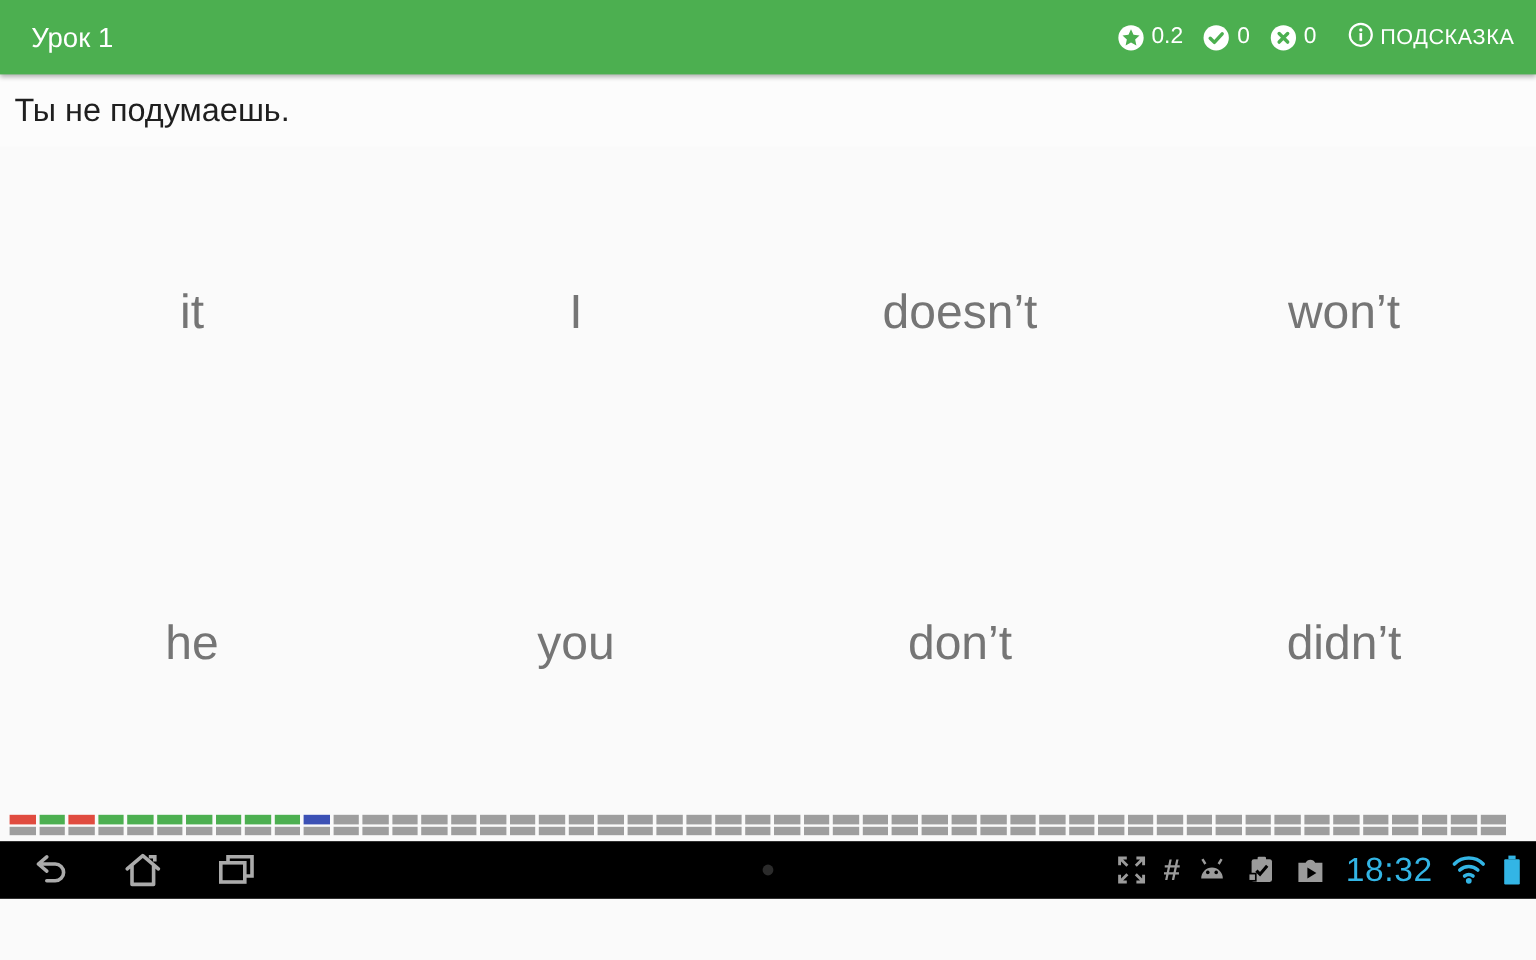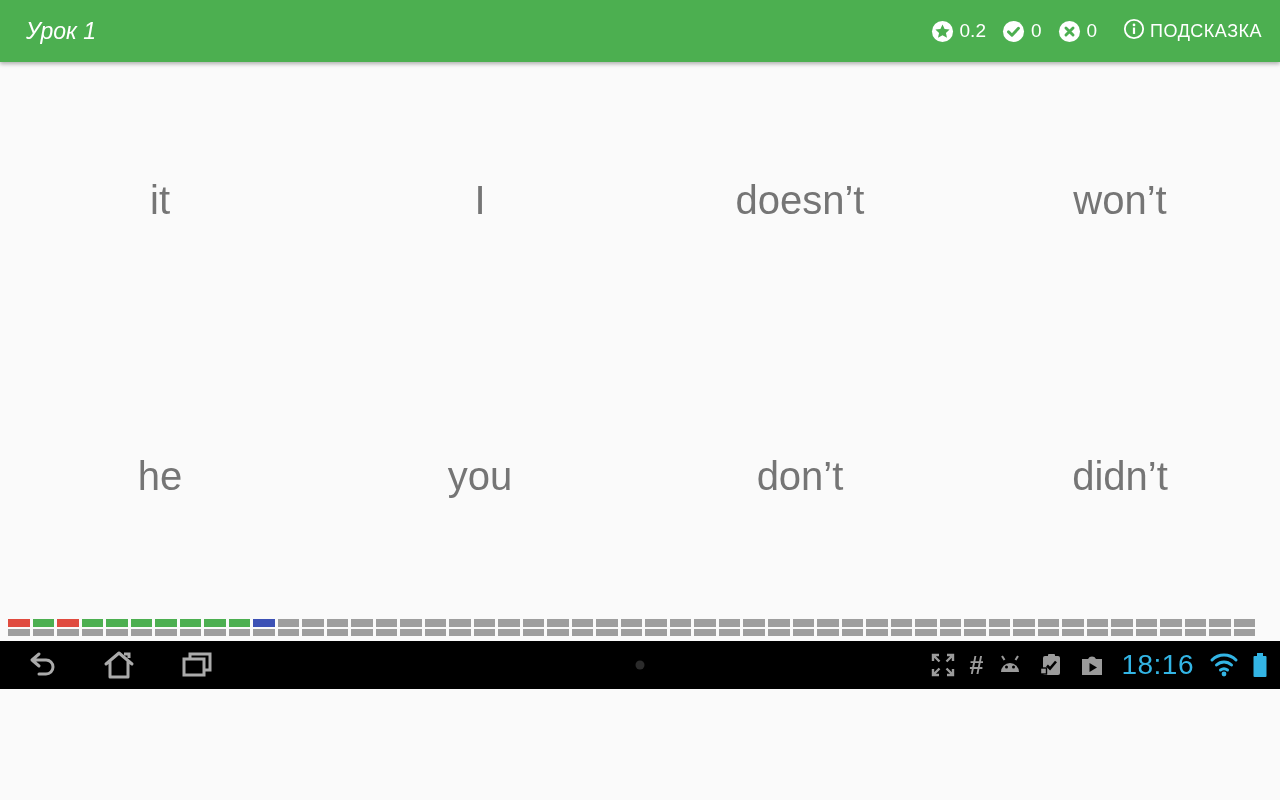--- a/index.html
+++ b/index.html
@@ -8,21 +8,21 @@
     width:1280px; height:800px; position:relative; overflow:hidden;
     background:#FAFAFA; font-family:"Liberation Sans", sans-serif;
     margin:0 auto;
   }
   
   .appbar {
     height:62px; background:#4CAF50; display:flex; align-items:center;
     padding:0 18px 0 26px; position:relative; z-index:3;
     box-shadow:0 2px 4px rgba(0,0,0,0.30);
   }
-  .appbar-title { color:#fff; font-size:23px;font-style:italic; }
+  .appbar-title { color:#fff; font-size:23px; }
   .appbar-right { margin-left:auto; display:flex; align-items:center; }
   .stat { display:flex; align-items:center; gap:6px; color:#fff; font-size:19px; margin-left:16px; }
   .stat svg { display:block; }
   .hint-btn { display:flex; align-items:center; gap:5px; color:#fff; font-size:18px;
     margin-left:26px; letter-spacing:0.5px; cursor:pointer; }
   
   .sentence-row {
     height:60px; background:#FCFCFC; display:flex; align-items:center;
     padding:0 12px; font-size:27px; color:#1F1F1F; position:relative; z-index:2;
   }
@@ -99,20 +99,23 @@
             <circle cx="12" cy="12" r="10" fill="none" stroke="#ffffff" stroke-width="2"></circle>
             <circle cx="12" cy="7.6" r="1.5" fill="#ffffff"></circle>
             <rect x="10.8" y="10.4" width="2.4" height="7" fill="#ffffff"></rect>
           </svg>
         </span>
         <span>ПОДСКАЗКА</span>
       </span>
     </div>
   </div>
 
+  <div class="sentence-row">
+    <span>Ты не подумаешь.</span>
+  </div>
 
 
   <div class="board">
     <div class="word-row r2">
         <div class="word">he</div>
         <div class="word">you</div>
         <div class="word">don’t</div>
         <div class="word">didn’t</div>
       </div>
     <div class="word-row r1">
@@ -283,21 +286,21 @@
           <path d="M10 14.5 L13 17.5 L19 10.5" fill="none" stroke="#000" stroke-width="2.6"></path>
           <rect x="3.5" y="17" width="6" height="6" fill="#9B9B9B" stroke="#000" stroke-width="1.4"></rect>
         </svg>
       </span>
       <span class="icon">
         <svg width="28" height="28" viewBox="0 0 28 28">
           <path d="M4 8 H10 A4.5 4.5 0 0 1 18 8 H24 V24 H4 Z" fill="#9B9B9B"></path>
           <polygon points="11.5,12 11.5,21 19,16.5" fill="#000"></polygon>
         </svg>
       </span>
-      <span class="clock">18:16</span>
+      <span class="clock">18:32</span>
       <span class="icon">
         <svg width="30" height="26" viewBox="0 0 30 26">
           <g fill="none" stroke="#33B5E5" stroke-width="3" stroke-linecap="round">
             <path d="M3 8 a17 17 0 0 1 24 0"></path>
             <path d="M7.5 13 a11 11 0 0 1 15 0"></path>
             <path d="M11.5 18 a6 6 0 0 1 7 0"></path>
           </g>
           <circle cx="15" cy="22" r="2.4" fill="#33B5E5"></circle>
         </svg>
       </span>

